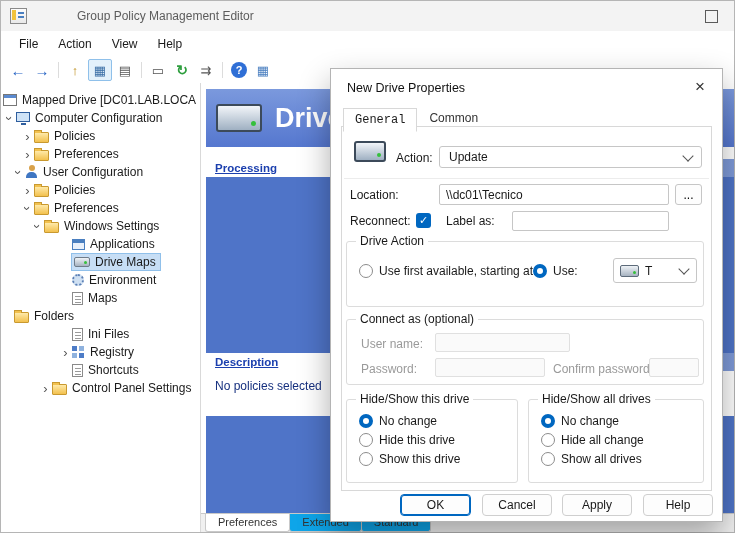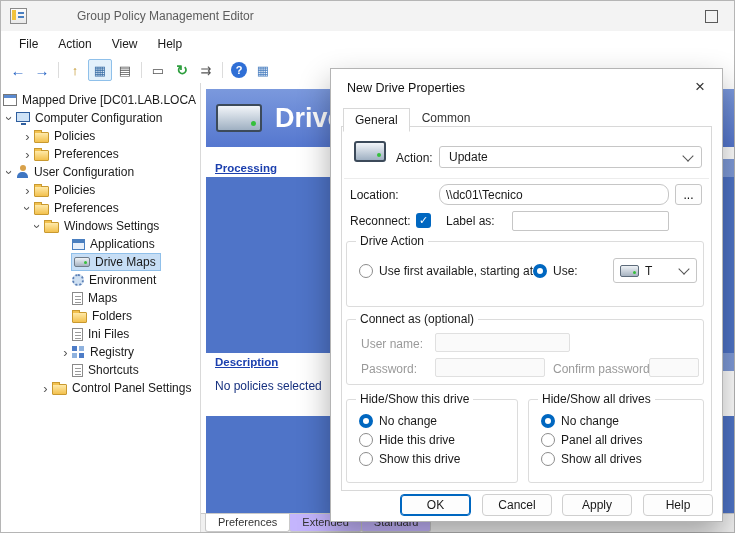--- a/index.html
+++ b/index.html
@@ -65,30 +65,30 @@
   .drive-lg{width:42px;height:24px;background:linear-gradient(180deg,#f2f5f9,#9fb0c2);border:2px solid #3c4a5a;border-radius:3px;position:relative;flex:none;}
   .drive-lg::after{content:"";position:absolute;right:4px;bottom:4px;width:5px;height:5px;border-radius:50%;background:#35c03c;}
   .gpp-title{color:#fff;font-size:27px;font-weight:bold;white-space:nowrap;}
   .gpp-strip{position:absolute;left:0;right:0;height:18px;background:linear-gradient(90deg,#ffffff 0%,#ffffff 25%,#7e9ad9 100%);display:flex;align-items:center;padding-left:9px;}
   .gpp-link{color:#1b3fae;font-size:11.5px;font-weight:bold;text-decoration:underline;cursor:pointer;}
   .gpp-blue{position:absolute;left:0;right:0;background:#4f74c8;}
   .gpp-desc{position:absolute;left:0;right:0;background:#fff;padding:8px 0 0 9px;box-sizing:border-box;color:#16307f;}
 
   
   .btabs{position:absolute;left:200px;right:0;bottom:0;height:18px;background:#f0f0f0;border-top:1px solid #c9c9c9;display:flex;align-items:stretch;padding-left:4px;}
-  .btab{font-size:11px;padding:2px 12px 0 12px;border:1px solid #c9c9c9;border-top:none;border-radius:0 0 3px 3px;background:#c4b5fd;color:#333;margin-right:-1px;}
+  .btab{font-size:11px;padding:2px 12px 0 12px;border:1px solid #c9c9c9;border-top:none;border-radius:0 0 3px 3px;background:#0ea5e9;color:#333;margin-right:-1px;}
   .btab.active{background:#fff;position:relative;z-index:2;}
 
   
   .dialog{position:absolute;left:330px;top:68px;width:391px;height:452px;background:#fff;border:1px solid #b4b4b4;box-shadow:0 14px 30px rgba(0,0,0,.32);z-index:10;}
   .dlg-title{position:absolute;left:16px;top:12px;font-size:12.5px;color:#111;}
   .dlg-close{position:absolute;right:10px;top:6px;width:24px;height:24px;text-align:center;line-height:24px;font-size:17px;color:#333;cursor:pointer;}
   .dlg-tabs{position:absolute;left:12px;top:37px;display:flex;align-items:flex-end;z-index:3;}
   .dtab{padding:4px 11px;font-size:12px;}
-  .dtab.active{background:#fff;border:1px solid #d8d8d8;border-bottom:1px solid #fff;margin-bottom:-1px;}
+  .dtab.active{background:#fff;border:1px solid #d8d8d8;border-bottom:1px solid #fff;margin-bottom:-1px;font-family:Liberation Mono, monospace;}
   .dtab.inactive{border:1px solid transparent;color:#333;padding-bottom:5px;}
   .dlg-panel{position:absolute;left:10px;top:57px;width:371px;height:365px;border:1px solid #d8d8d8;background:#fff;box-sizing:border-box;}
 
   .lbl{position:absolute;color:#1a1a1a;white-space:nowrap;text-align:center;}
   .lbl.gray{color:#9a9a9a;}
   .txt{position:absolute;border:1px solid #c6c6c6;border-radius:2px;font-family:inherit;font-size:12px;padding:0 6px;box-sizing:border-box;background:#fff;color:#1a1a1a;}
   .txt:disabled{background:#fafafa;border-color:#e0e0e0;}
   .select{position:absolute;border:1px solid #c6c6c6;border-radius:3px;background:#fff;display:flex;align-items:center;padding:0 9px;box-sizing:border-box;gap:6px;}
   .chevdn{margin-left:auto;width:7px;height:7px;border-right:1.5px solid #555;border-bottom:1.5px solid #555;transform:rotate(45deg);margin-top:-3px;flex:none;}
   .drive-md{width:28px;height:17px;background:linear-gradient(180deg,#f2f5f9,#9fb0c2);border:2px solid #3c4a5a;border-radius:3px;position:absolute;left:12px;top:14px;}
@@ -153,21 +153,21 @@
     <div class="trow" style="padding-left:20px">
       <span class="chev">›</span>
       <span class="ticon t-folder"></span>
       <span class="tlabel">Policies</span>
     </div>
     <div class="trow" style="padding-left:20px">
       <span class="chev">›</span>
       <span class="ticon t-folder"></span>
       <span class="tlabel">Preferences</span>
     </div>
-    <div class="trow" style="padding-left:2px">
+    <div class="trow" style="padding-left:11px">
       <span class="chev exp">›</span>
       <span class="ticon t-user"></span>
       <span class="tlabel">User Configuration</span>
     </div>
     <div class="trow" style="padding-left:20px">
       <span class="chev">›</span>
       <span class="ticon t-folder"></span>
       <span class="tlabel">Policies</span>
     </div>
     <div class="trow" style="padding-left:20px">
@@ -195,21 +195,21 @@
     <div class="trow" style="padding-left:58px">
       <span class="chev none"></span>
       <span class="ticon t-env"></span>
       <span class="tlabel">Environment</span>
     </div>
     <div class="trow" style="padding-left:58px">
       <span class="chev none"></span>
       <span class="ticon t-doc"></span>
       <span class="tlabel">Maps</span>
     </div>
-    <div class="trow" style="padding-left:58px">
+    <div class="trow" style="">
       <span class="chev none"></span>
       <span class="ticon t-folder"></span>
       <span class="tlabel">Folders</span>
     </div>
     <div class="trow" style="padding-left:58px">
       <span class="chev none"></span>
       <span class="ticon t-doc"></span>
       <span class="tlabel">Ini Files</span>
     </div>
     <div class="trow" style="padding-left:58px">
@@ -270,21 +270,21 @@
     <span class="drive-md"></span>
     <span class="lbl" style="left:54px;top:24px">Action:</span>
     <div class="select" style="left:97px;top:19px;width:263px;height:22px">
       <span>Update</span>
       <span class="chevdn"></span>
     </div>
 
     <div class="divider"></div>
 
     <span class="lbl" style="left:8px;top:61px">Location:</span>
-    <input class="txt" style="left: 97px; top: 57px; width: 230px; height: 21px; border-radius: 9px;" value="\\dc01\Tecnico">
+    <input class="txt" style="left: 97px; top: 57px; width: 230px; height: 21px;" value="\\dc01\Tecnico">
     <button class="browse-btn" style="left:333px;top:57px;width:27px;height:21px">...</button>
 
     <span class="lbl" style="left:8px;top:87px">Reconnect:</span>
     <span class="cbx" style="left:74px;top:86px">✓</span>
     <span class="lbl" style="left:104px;top:87px">Label as:</span>
     <input class="txt" style="left: 170px; top: 84px; width: 157px; height: 20px;" value="">
 
     <div class="group" style="left:4px;top:114px;width:356px;height:64px">
       <span class="group-label">Drive Action</span>
       <label class="rrow" style="left:12px;top:22px">
@@ -329,21 +329,21 @@
     </div>
 
     <div class="group" style="left:186px;top:272px;width:174px;height:82px">
       <span class="group-label">Hide/Show all drives</span>
       <label class="rrow" style="left:12px;top:14px">
         <span class="radio on"></span>
         <span>No change</span>
       </label>
       <label class="rrow" style="left:12px;top:33px">
         <span class="radio"></span>
-        <span>Panel all drives</span>
+        <span>Hide all change</span>
       </label>
       <label class="rrow" style="left:12px;top:52px">
         <span class="radio"></span>
         <span>Show all drives</span>
       </label>
     </div>
   </div>
 
   <div class="dlg-btns">
     <button class="btn default" style="left:69px;width:71px">OK</button>

